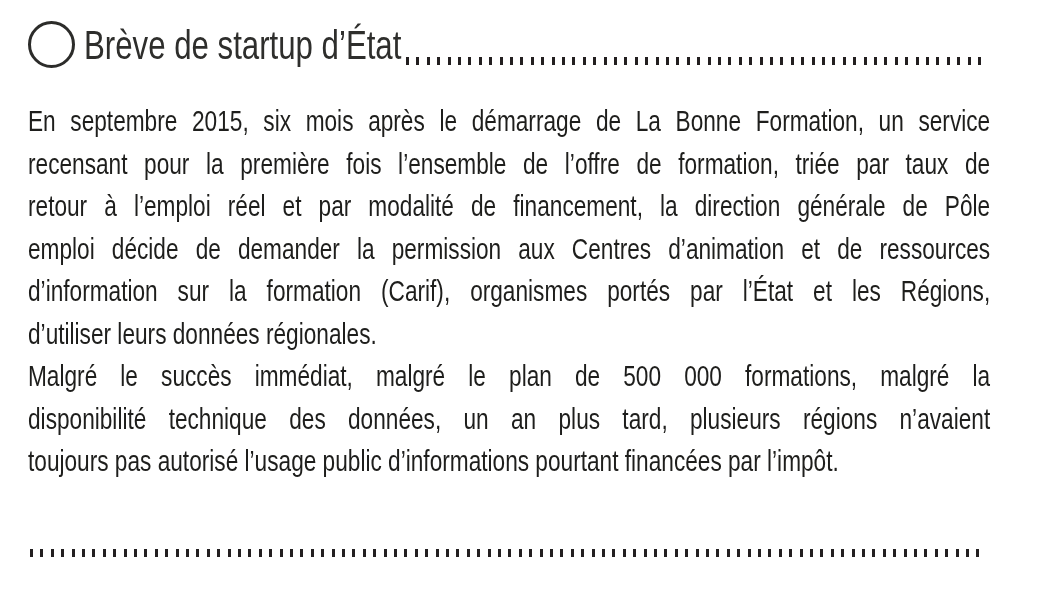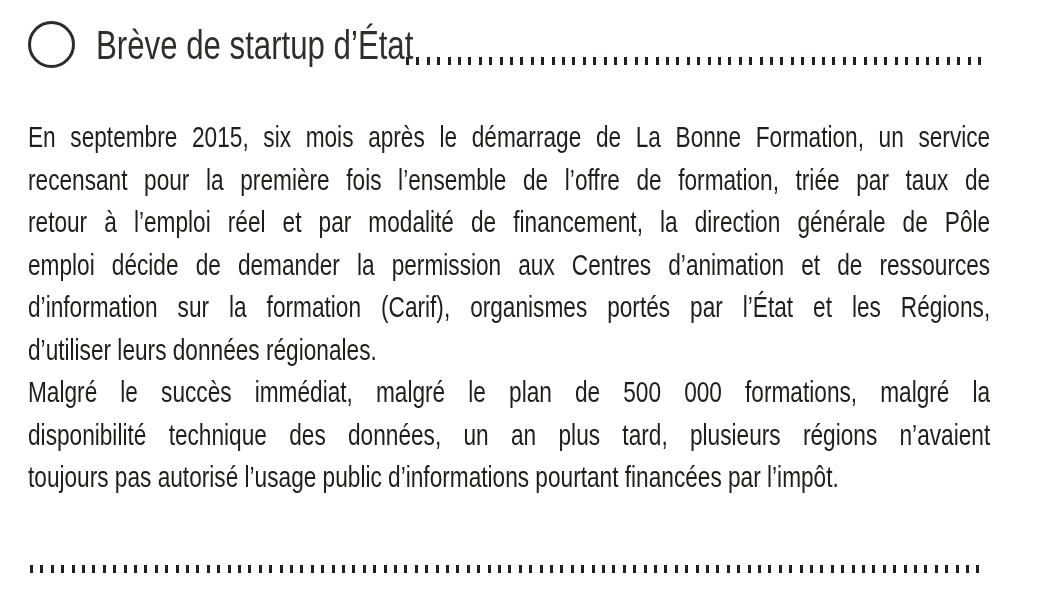--- a/index.html
+++ b/index.html
@@ -17,21 +17,20 @@
     height: 604px;
     padding: 19px 48px 0 28px;
     position: relative;
   }
   
   .title-row {
     position: relative;
     height: 52px;
     display: flex;
     align-items: flex-start;
-    gap: 12px;
   }
   .circle-bullet {
     box-sizing: border-box;
     width: 47px;
     height: 47px;
     border: 3px solid #2c2c2a;
     border-radius: 50%;
     margin-top: 2px;
     flex: 0 0 auto;
   }
@@ -56,21 +55,21 @@
     height: 8px;
   }
   .top-leader {
     position: absolute;
     left: 378px;
     right: 5px;
     top: 38px;
   }
   
   .body-text {
-    margin-top: 45px;
+    margin-top: 29px;
   }
   .bodyline {
     width: 1232px;              
     transform: scaleX(0.781);
     transform-origin: 0 0;
     font-size: 29px;
     line-height: 42.5px;
     height: 42.5px;
     overflow: hidden;
     white-space: normal;

